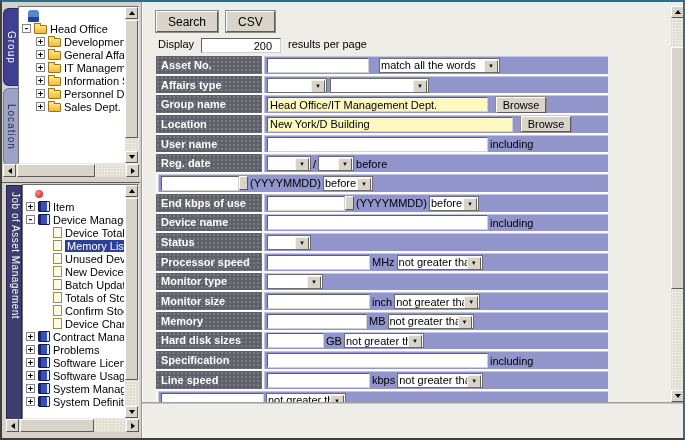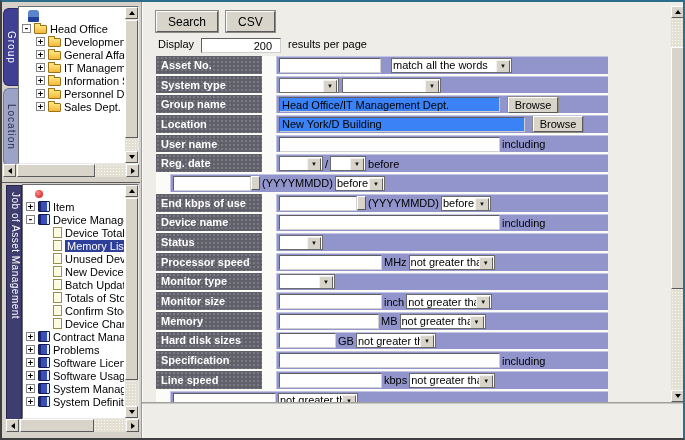--- a/index.html
+++ b/index.html
@@ -67,25 +67,25 @@
          box-shadow:0 0 0 1px #8d8b84; font-size:12px; padding:0 11px; color:#000; }
   #display-row { position:absolute; left:14px; top:36px; display:flex; align-items:flex-start; gap:5px; font-size:11px; }
   #display-input { width:80px; text-align:right; padding-right:8px; }
 
   #form { position:absolute; left:14px; top:54px; width:452px; height:346px; overflow:hidden; background:#FBFBF8; }
   .frow { display:flex; height:17.7px; margin-bottom:2px; }
   .flabel { width:106px; min-width:106px; color:#fff; font-size:11px; font-weight:bold;
             display:flex; align-items:center; padding-left:5px;
             background-color:#60606A; background-image:radial-gradient(rgba(255,255,255,.16) 1px,transparent 1.2px);
             background-size:4px 4px; }
-  .fcell { flex:1; margin-left:14px; background:#9295CB; border-top:1px solid #c3c5e2; border-left:1px solid #c3c5e2;
+  .fcell { flex:1; margin-left:2px; background:#9295CB; border-top:1px solid #c3c5e2; border-left:1px solid #c3c5e2;
            display:flex; align-items:center; padding-left:2px; overflow:hidden; }
   .tin { height:15px; border:1px solid; border-color:#5f5f5f #cfcfcf #cfcfcf #5f5f5f; background:#fff;
          font-size:11px; padding:0 2px; }
-  .tin.ro { background:#3b82f6; }
+  .tin.ro { background:#fef9c3; }
   .unit { font-size:11px; color:#000; margin:0 2px; white-space:nowrap; }
   .sel { position:relative; display:inline-flex; align-items:center; height:15px; background:#fff;
          border:1px solid #6b6b6b; overflow:hidden; }
   .sel select { appearance:none; -webkit-appearance:none; border:0; outline:0; background:transparent;
                 font-size:11px; width:100%; height:13px; padding:0 15px 0 1px; }
   .sel::after { content:"▼"; position:absolute; top:1px; right:1px; width:12px; height:11px;
                 background:#D8D4CA; border:1px solid; border-color:#f4f2ee #5f5f5f #5f5f5f #f4f2ee;
                 font-size:6px; line-height:10px; text-align:center; color:#111; pointer-events:none; }
   .bbtn { height:16px; min-width:50px; background:#D8D4CA; border:1px solid; border-color:#fff #5a5a5a #5a5a5a #fff;
           box-shadow:0 0 0 1px #8d8b84; font-size:11px; margin-left:8px; padding:0 4px; }
@@ -288,21 +288,21 @@
         <div class="frow">
           <div class="flabel">Asset No.</div>
           <div class="fcell">
             <input class="tin" style="width: 102px;">
             <span class="sel" style="width: 121px; margin-left: 10px;">
               <select><option>match all the words</option></select>
             </span>
           </div>
         </div>
         <div class="frow">
-          <div class="flabel">System type</div>
+          <div class="flabel">Affairs type</div>
           <div class="fcell">
             <span class="sel" style="width: 60px;">
               <select><option></option></select>
             </span>
             <span class="sel" style="width: 99px; margin-left: 3px;">
               <select><option></option></select>
             </span>
           </div>
         </div>
         <div class="frow">

